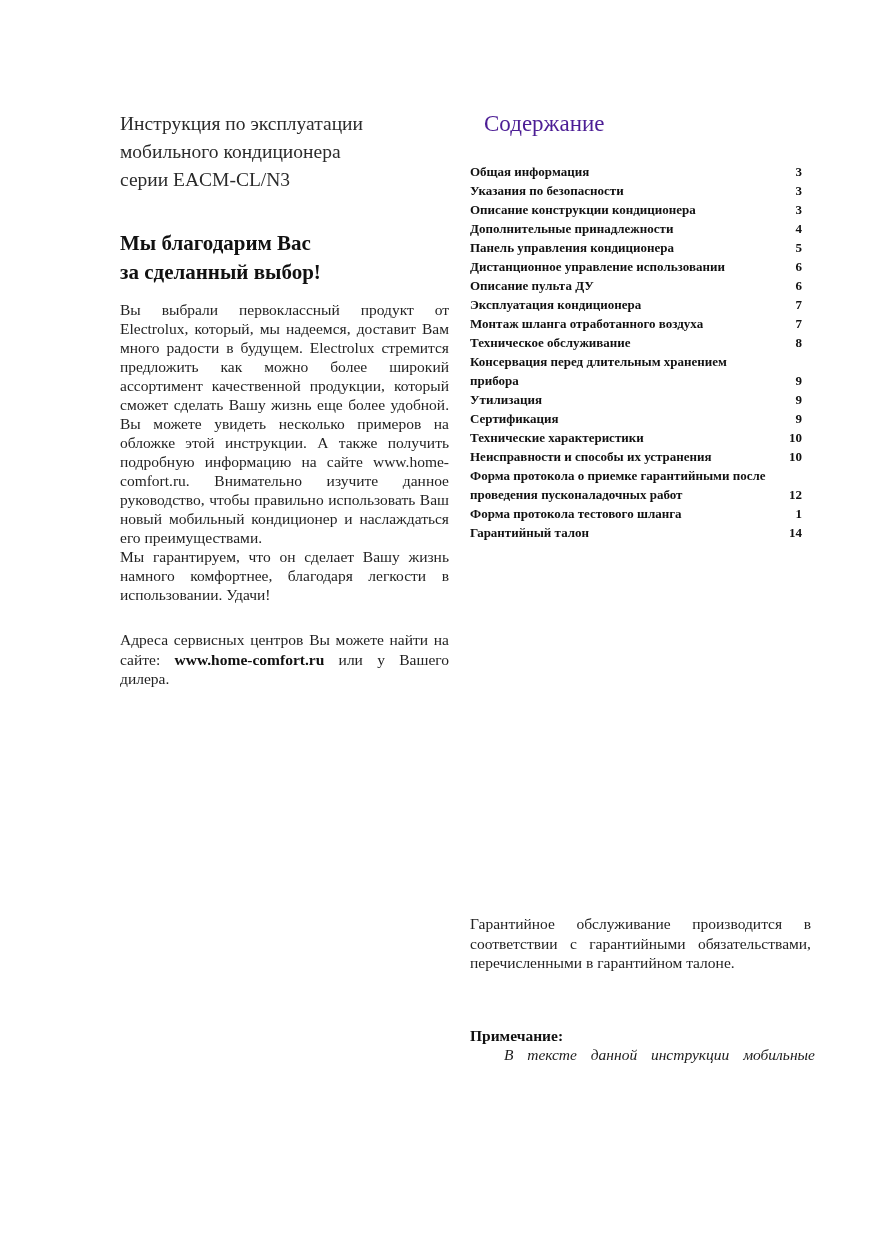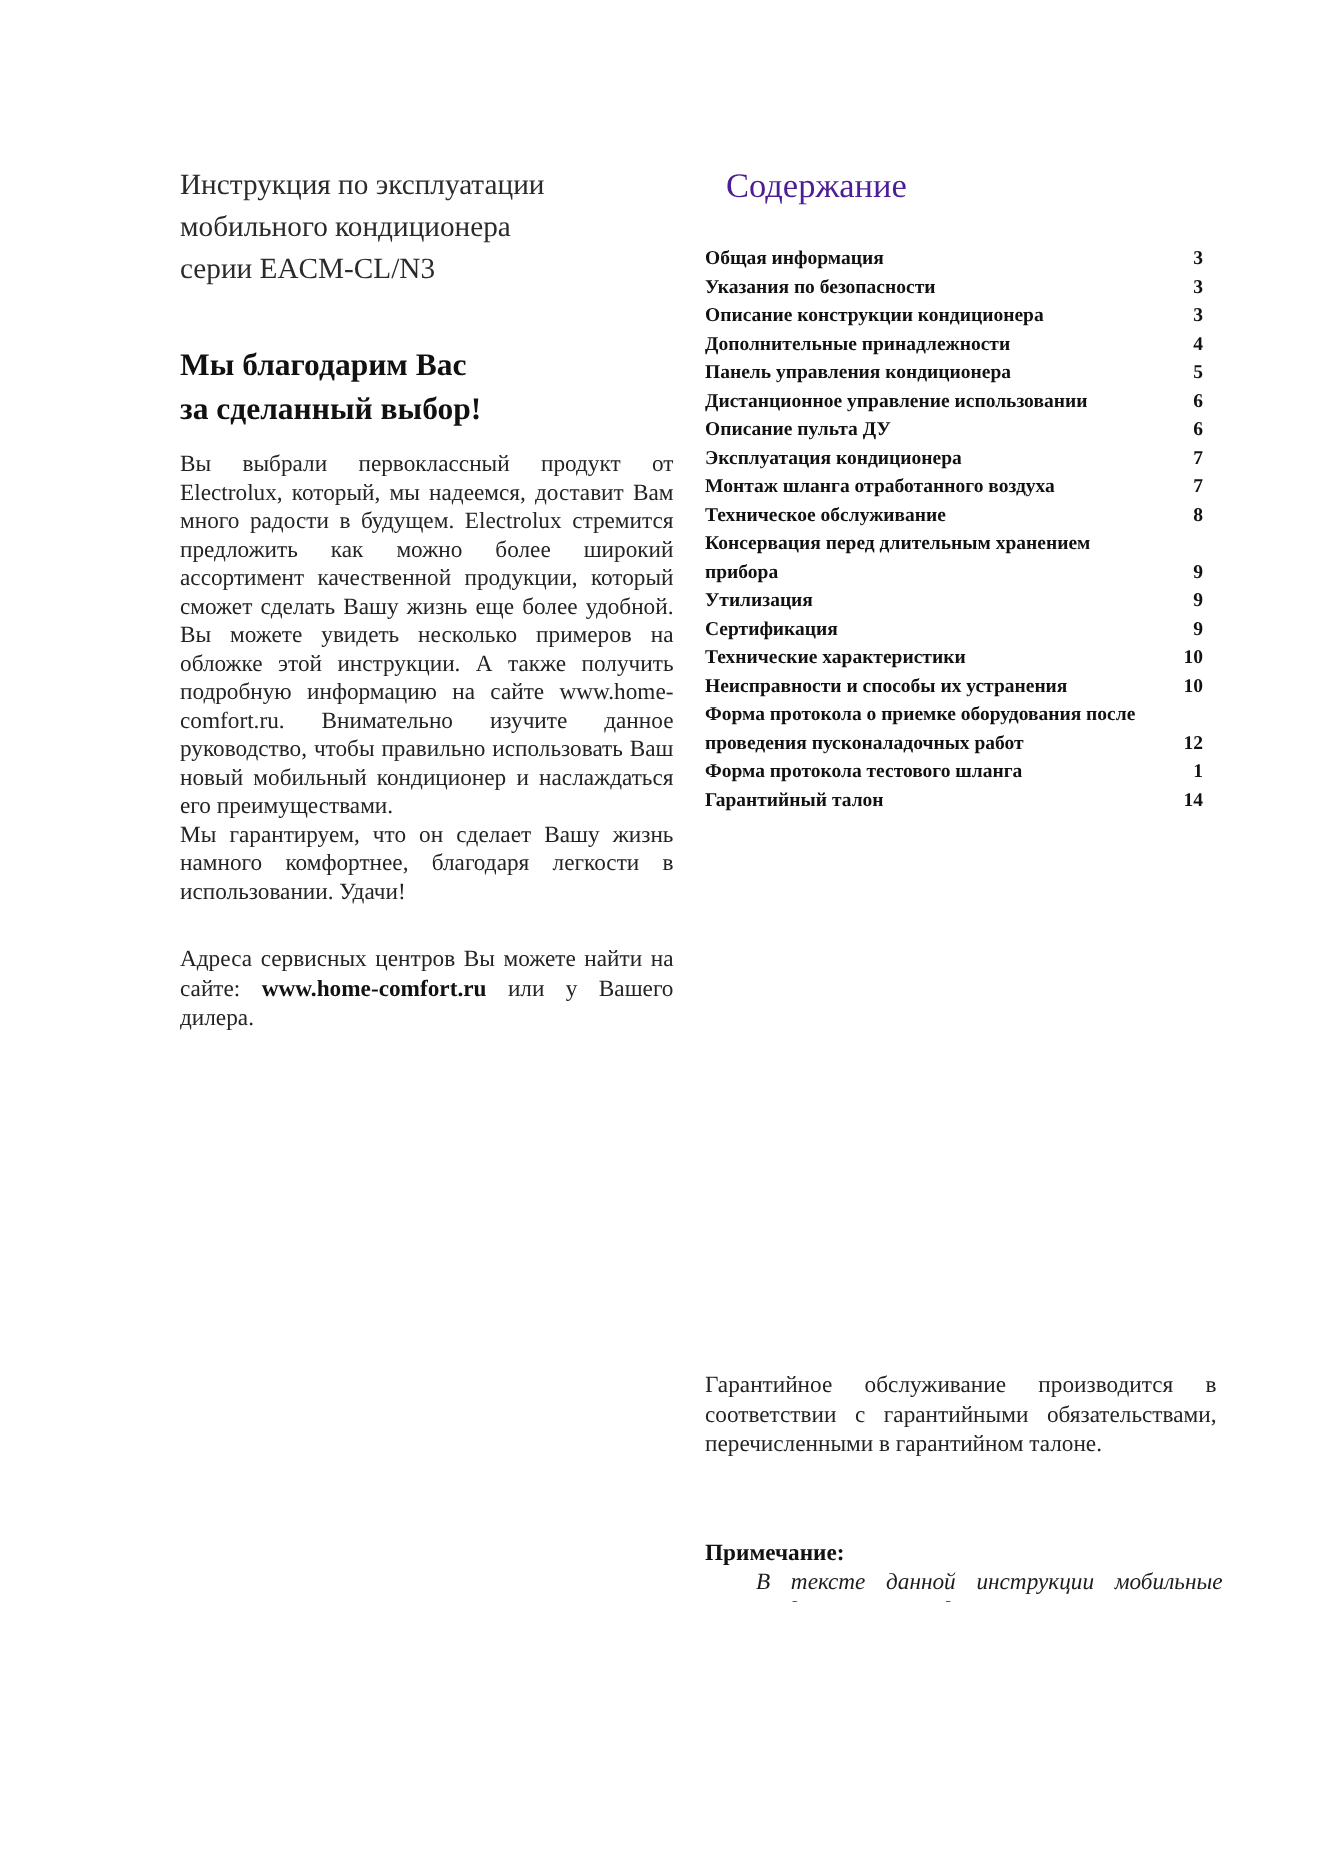--- a/index.html
+++ b/index.html
@@ -187,21 +187,21 @@
       </div>
       <div class="toc-row">
         <span class="toc-label">Технические характеристики</span>
         <span class="toc-page">10</span>
       </div>
       <div class="toc-row">
         <span class="toc-label">Неисправности и способы их устранения</span>
         <span class="toc-page">10</span>
       </div>
       <div class="toc-row">
-        <span class="toc-label">Форма протокола о приемке оборудования после проведения пусконаладочных работ</span>
+        <span class="toc-label">Форма протокола о приемке гарантийными после проведения пусконаладочных работ</span>
         <span class="toc-page">12</span>
       </div>
       <div class="toc-row">
         <span class="toc-label">Форма протокола тестового шланга</span>
         <span class="toc-page">1</span>
       </div>
       <div class="toc-row">
         <span class="toc-label">Гарантийный талон</span>
         <span class="toc-page">14</span>
       </div>

